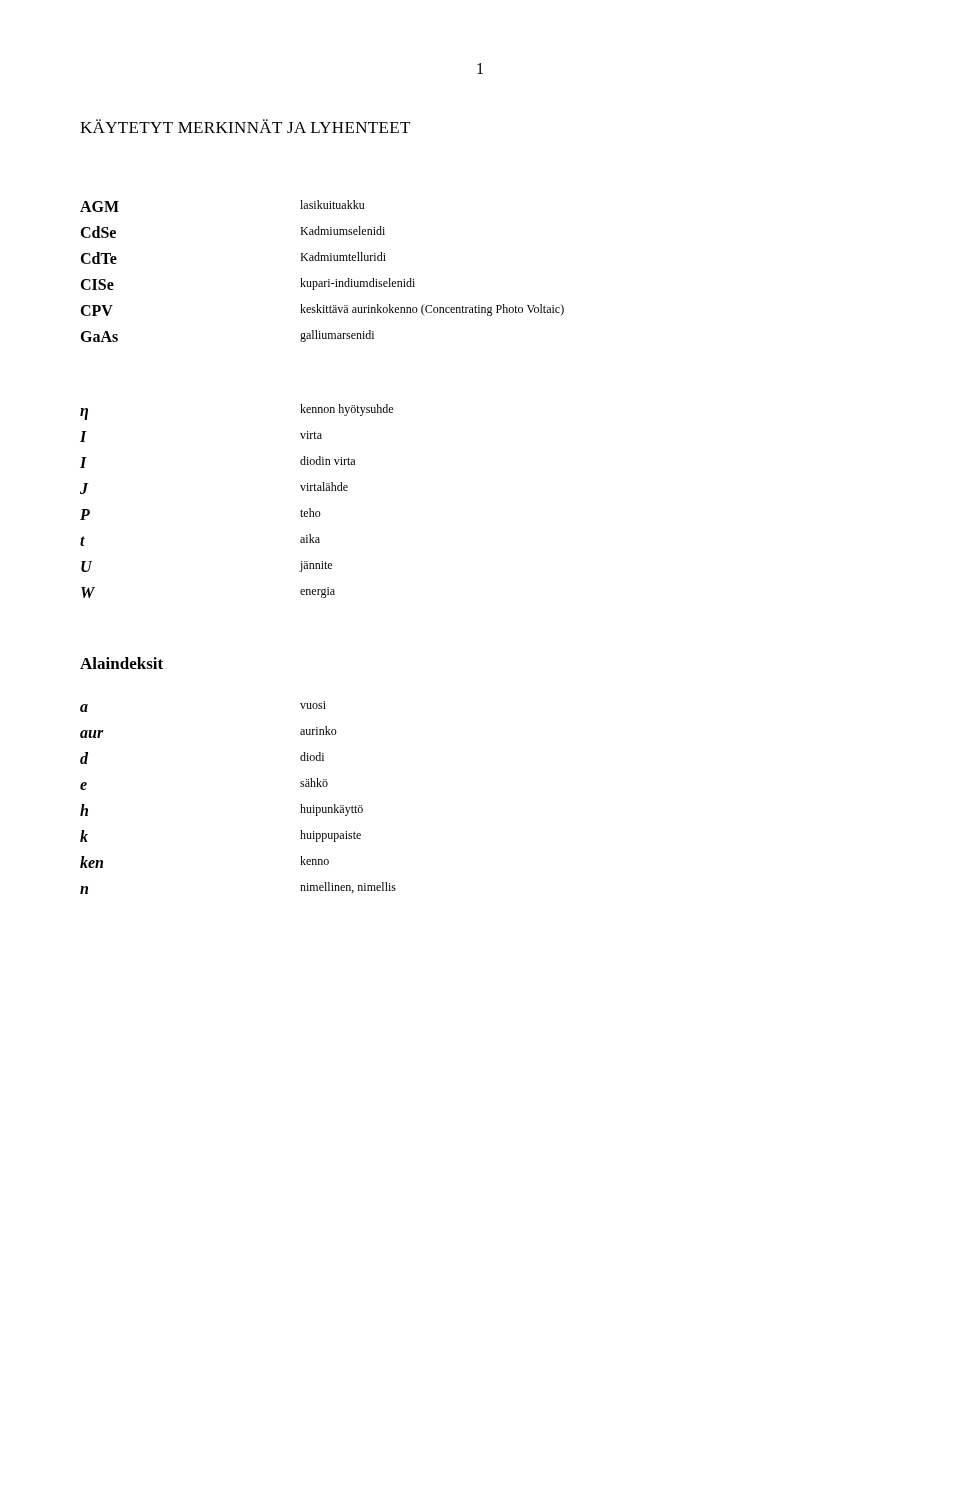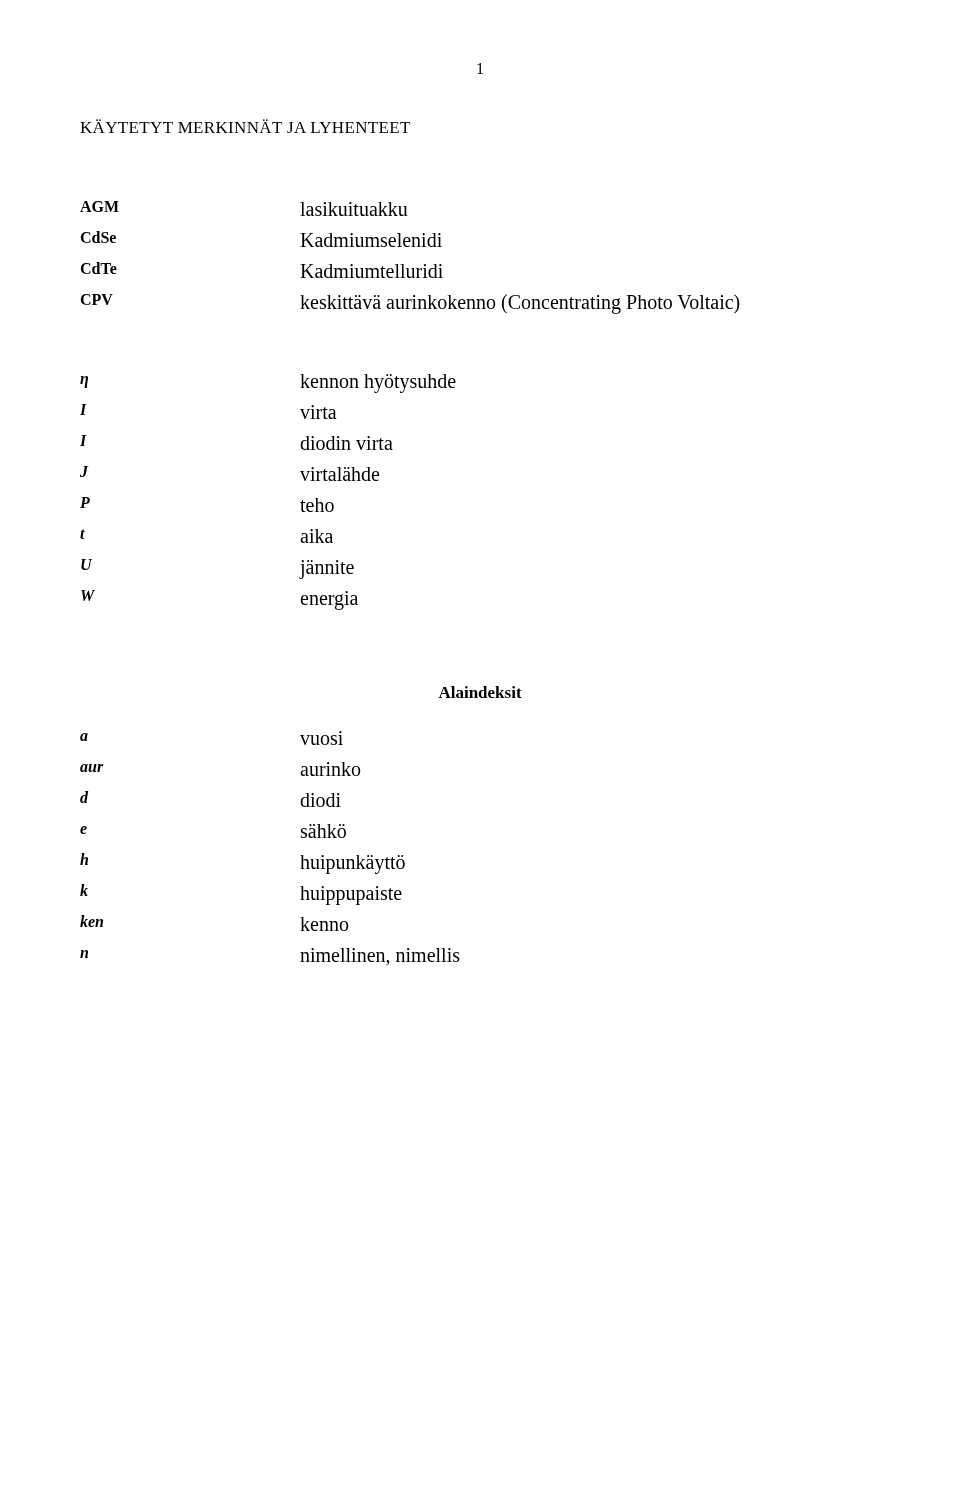--- a/index.html
+++ b/index.html
@@ -42,29 +42,28 @@
       vertical-align: top;
     }
 
     .abbreviations-table .col-abbr {
       width: 220px;
       font-weight: bold;
       font-size: 16px;
     }
 
     .abbreviations-table .col-def {
-      font-size: 20px;
+      font-size: 12px;
     }
 
     .subsection-title {
       font-size: 17px;
       font-weight: bold;
-      margin-top: 69px;
+      margin-top: 48px;
       margin-bottom: 20px;
-      text-align: center;
     }
 
     .row-gap {
       height: 4px;
     }
   </style>
 </head>
 <body>
 
 <div class="page-number">
@@ -83,22 +82,30 @@
     </tr>
       <tr>
       <td class="col-abbr">CdSe</td>
       <td class="col-def">Kadmiumselenidi</td>
     </tr>
       <tr>
       <td class="col-abbr">CdTe</td>
       <td class="col-def">Kadmiumtelluridi</td>
     </tr>
       <tr>
+      <td class="col-abbr">CISe</td>
+      <td class="col-def">kupari-indiumdiselenidi</td>
+    </tr>
+      <tr>
       <td class="col-abbr">CPV</td>
       <td class="col-def">keskittävä aurinkokenno (Concentrating Photo Voltaic)</td>
+    </tr>
+      <tr>
+      <td class="col-abbr">GaAs</td>
+      <td class="col-def">galliumarsenidi</td>
     </tr>
     </tbody>
 </table>
 
 <table class="abbreviations-table">
   <tbody id="symbols-body">
       <tr>
         <td colspan="2" class="row-gap"></td>
       </tr>
       <tr>

